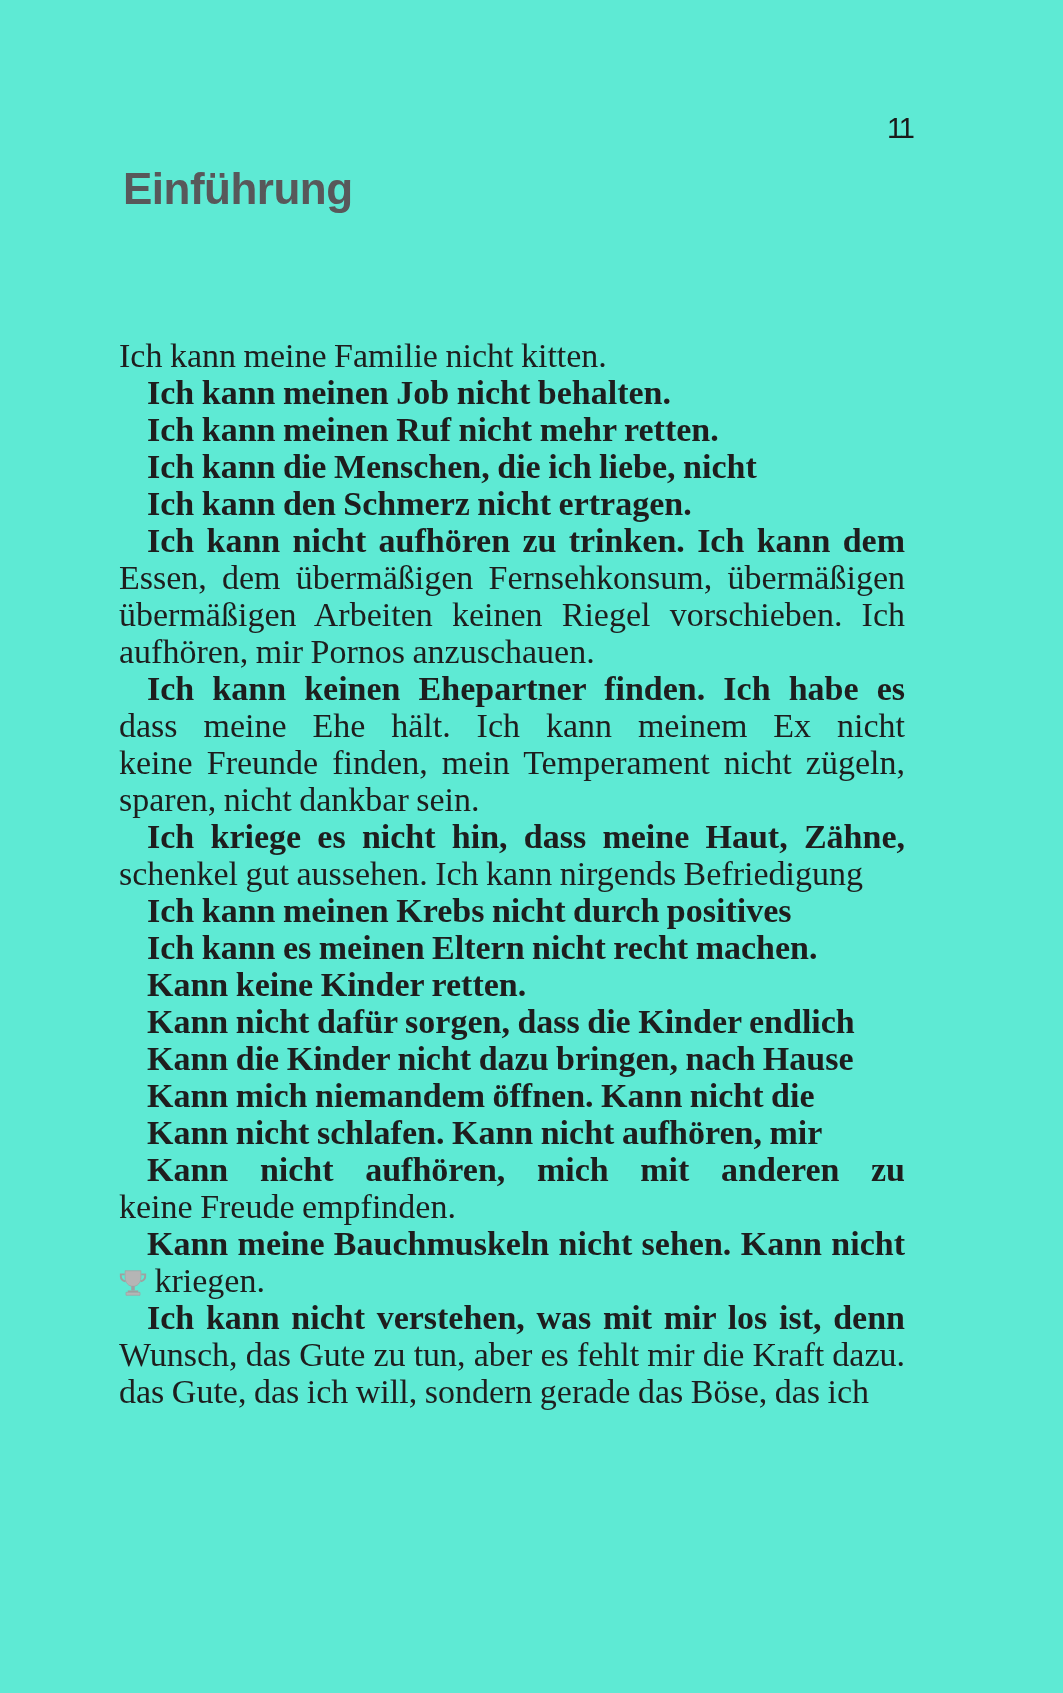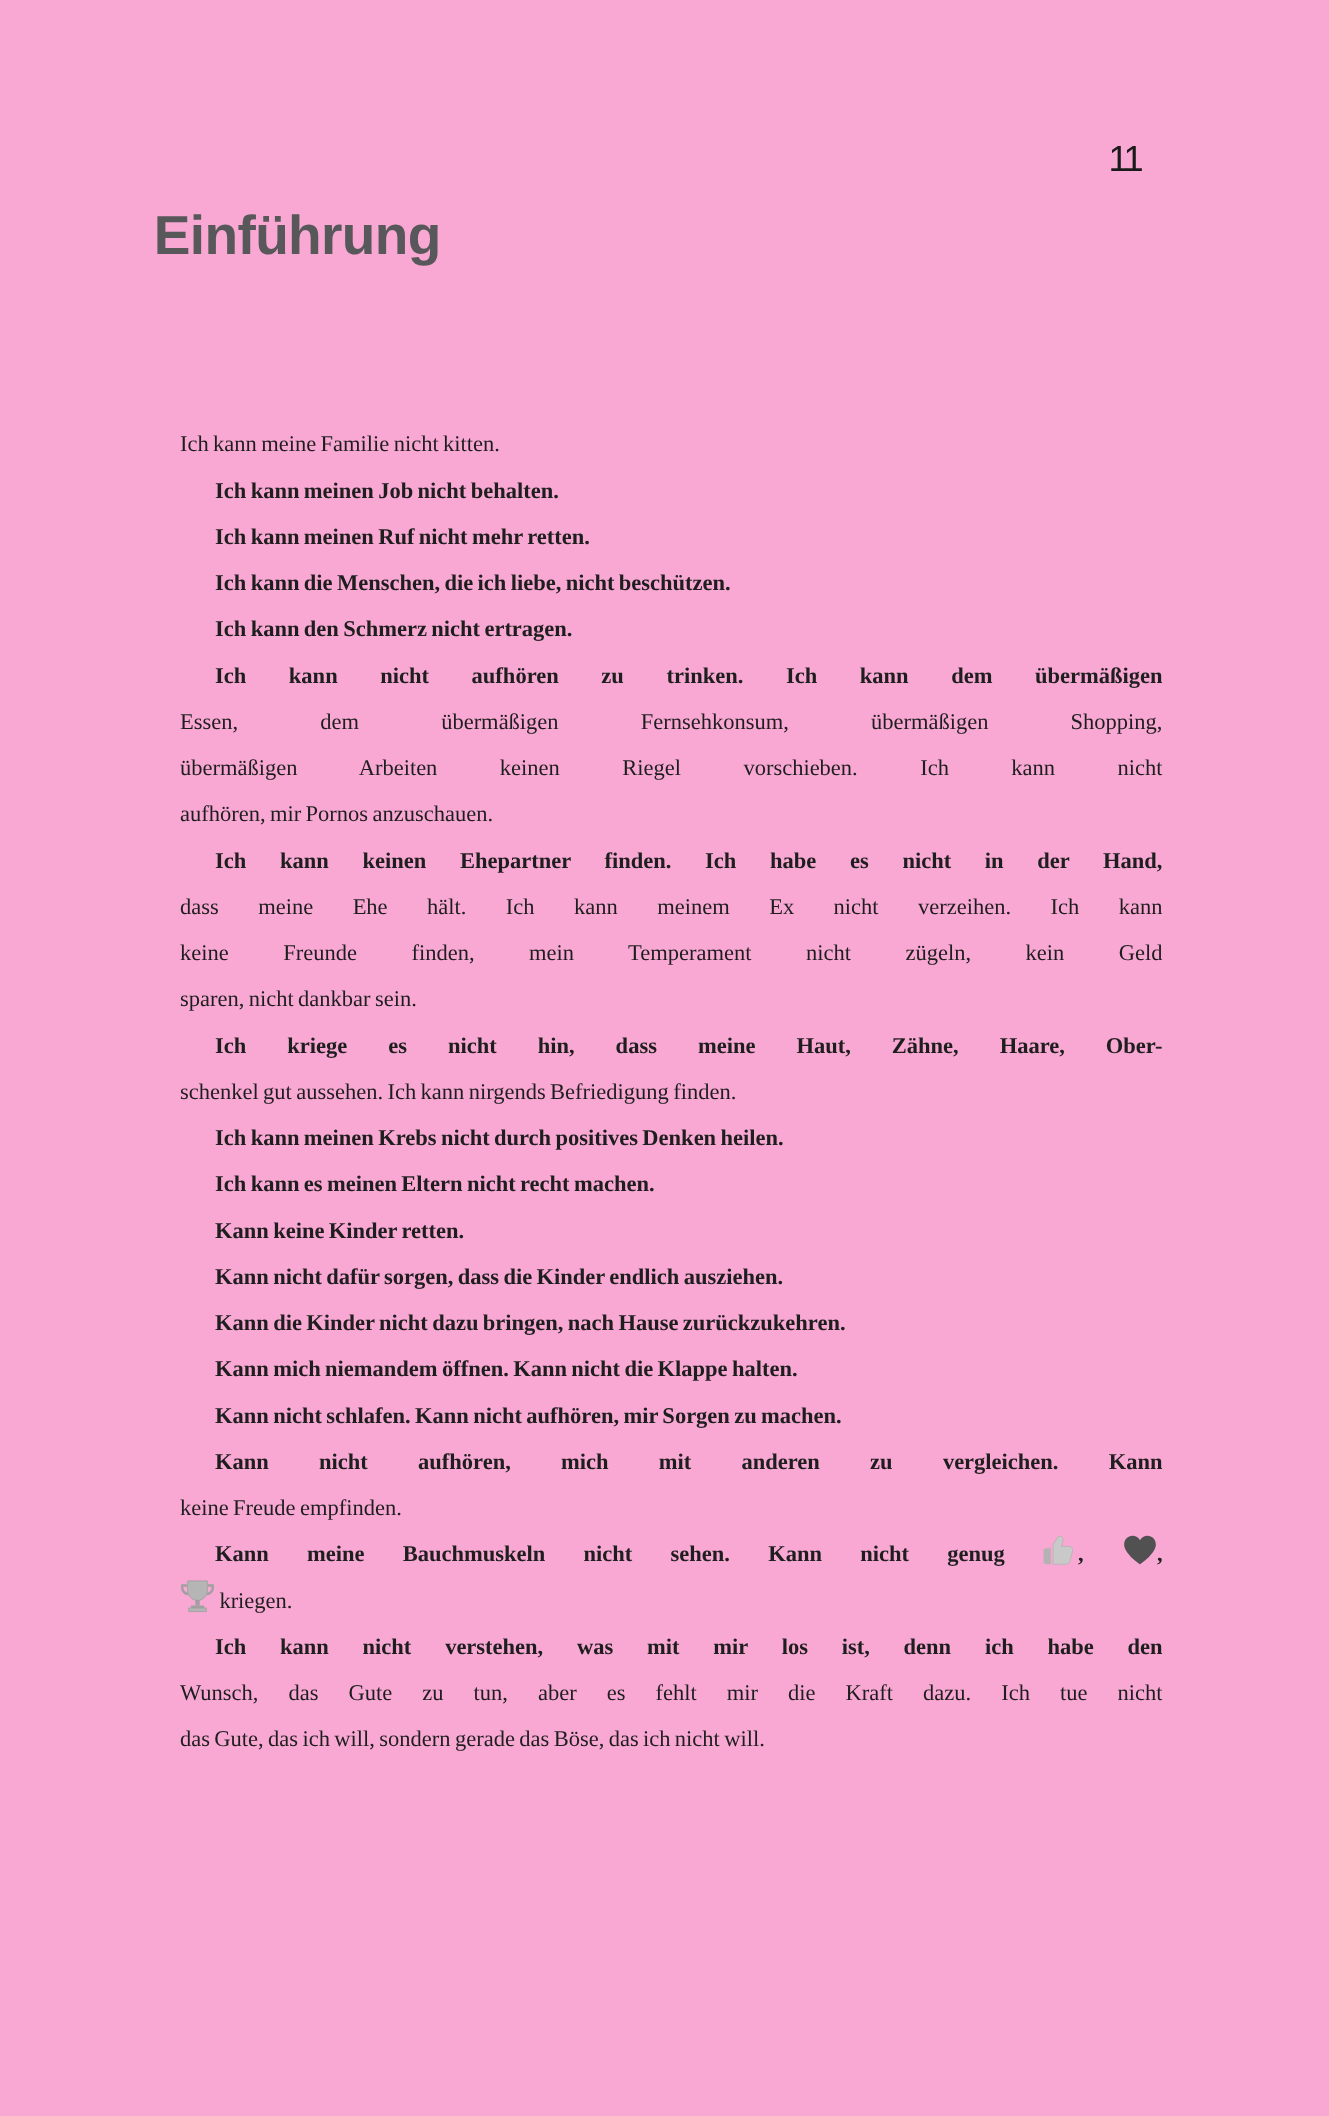--- a/index.html
+++ b/index.html
@@ -1,20 +1,20 @@
 <!DOCTYPE html>
 <html lang="de"><head>
 <meta charset="utf-8">
 <style>
   html, body { margin: 0; padding: 0; background: #ffffff; }
   .page {
     position: relative;
     width: 1063px;
     height: 1693px;
-    background: #f9a8d4;
+    background: #5eead4;
     overflow: hidden;
     font-family: "Liberation Serif", serif;
   }
   .pagenum {
     position: absolute;
     top: 112px;
     right: 150px;
     font-family: "Liberation Sans", sans-serif;
     font-size: 29px;
     font-weight: 500;
@@ -26,24 +26,24 @@
     top: 164px;
     left: 123px;
     font-family: Liberation Sans, sans-serif;
     font-size: 44px;
     font-weight: bold;
     letter-spacing: -0.5px;
     color: #58585a;
   }
   .textblock {
     position: absolute;
-    left: 144px;
+    left: 119px;
     top: 337px;
     width: 786px;
-    font-size: 18px;
+    font-size: 34px;
     line-height: 37px;
     color: #1e1e1e;
     word-spacing: -1px;
   }
   .para { margin: 0; }
   .line {
     height: 37px;
     overflow: hidden;
     text-align: left;
     white-space: normal;

